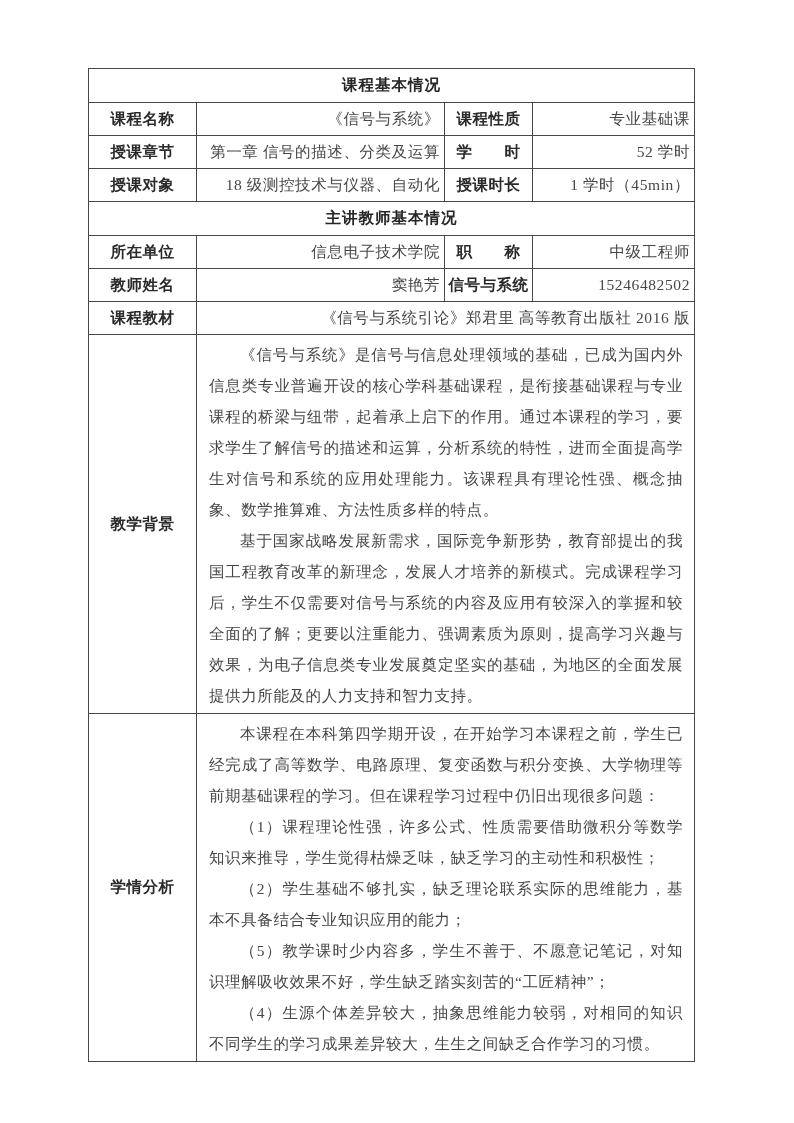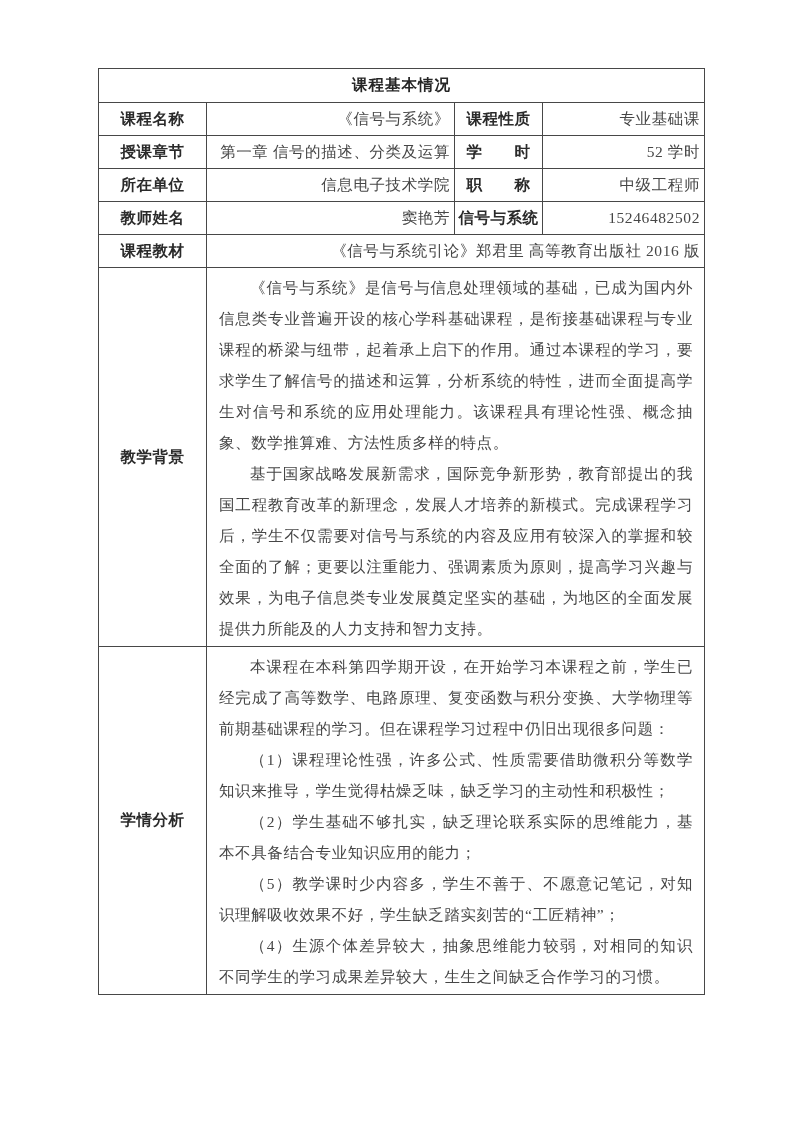--- a/index.html
+++ b/index.html
@@ -10,21 +10,21 @@
   body {
     width: 794px;
     height: 1123px;
     position: relative;
     font-family: "Liberation Serif", "DejaVu Serif", serif;
     color: #3f3f3f;
   }
   .sheet {
     position: absolute;
     top: 68px;
-    left: 98px;
+    left: 88px;
   }
   table.plan {
     border-collapse: collapse;
     table-layout: fixed;
     width: 606px;
   }
   table.plan td {
     border: 1.5px solid #474747;
     font-size: 15.5px;
     overflow: hidden;
@@ -91,21 +91,30 @@
       <td class="val">专业基础课</td>
     </tr>
 
     <tr class="small-row">
       <td class="lbl">授课章节</td>
       <td class="val">第一章 信号的描述、分类及运算</td>
       <td class="lbl">学　　时</td>
       <td class="val">52 学时</td>
     </tr>
 
+    <tr class="small-row">
+      <td class="lbl">授课对象</td>
+      <td class="val">18 级测控技术与仪器、自动化</td>
+      <td class="lbl">授课时长</td>
+      <td class="val">1 学时（45min）</td>
+    </tr>
 
+    <tr class="header-row">
+      <td class="hdr" colspan="4">主讲教师基本情况</td>
+    </tr>
 
     <tr class="small-row">
       <td class="lbl">所在单位</td>
       <td class="val">信息电子技术学院</td>
       <td class="lbl">职　　称</td>
       <td class="val">中级工程师</td>
     </tr>
 
     <tr class="small-row">
       <td class="lbl">教师姓名</td>

